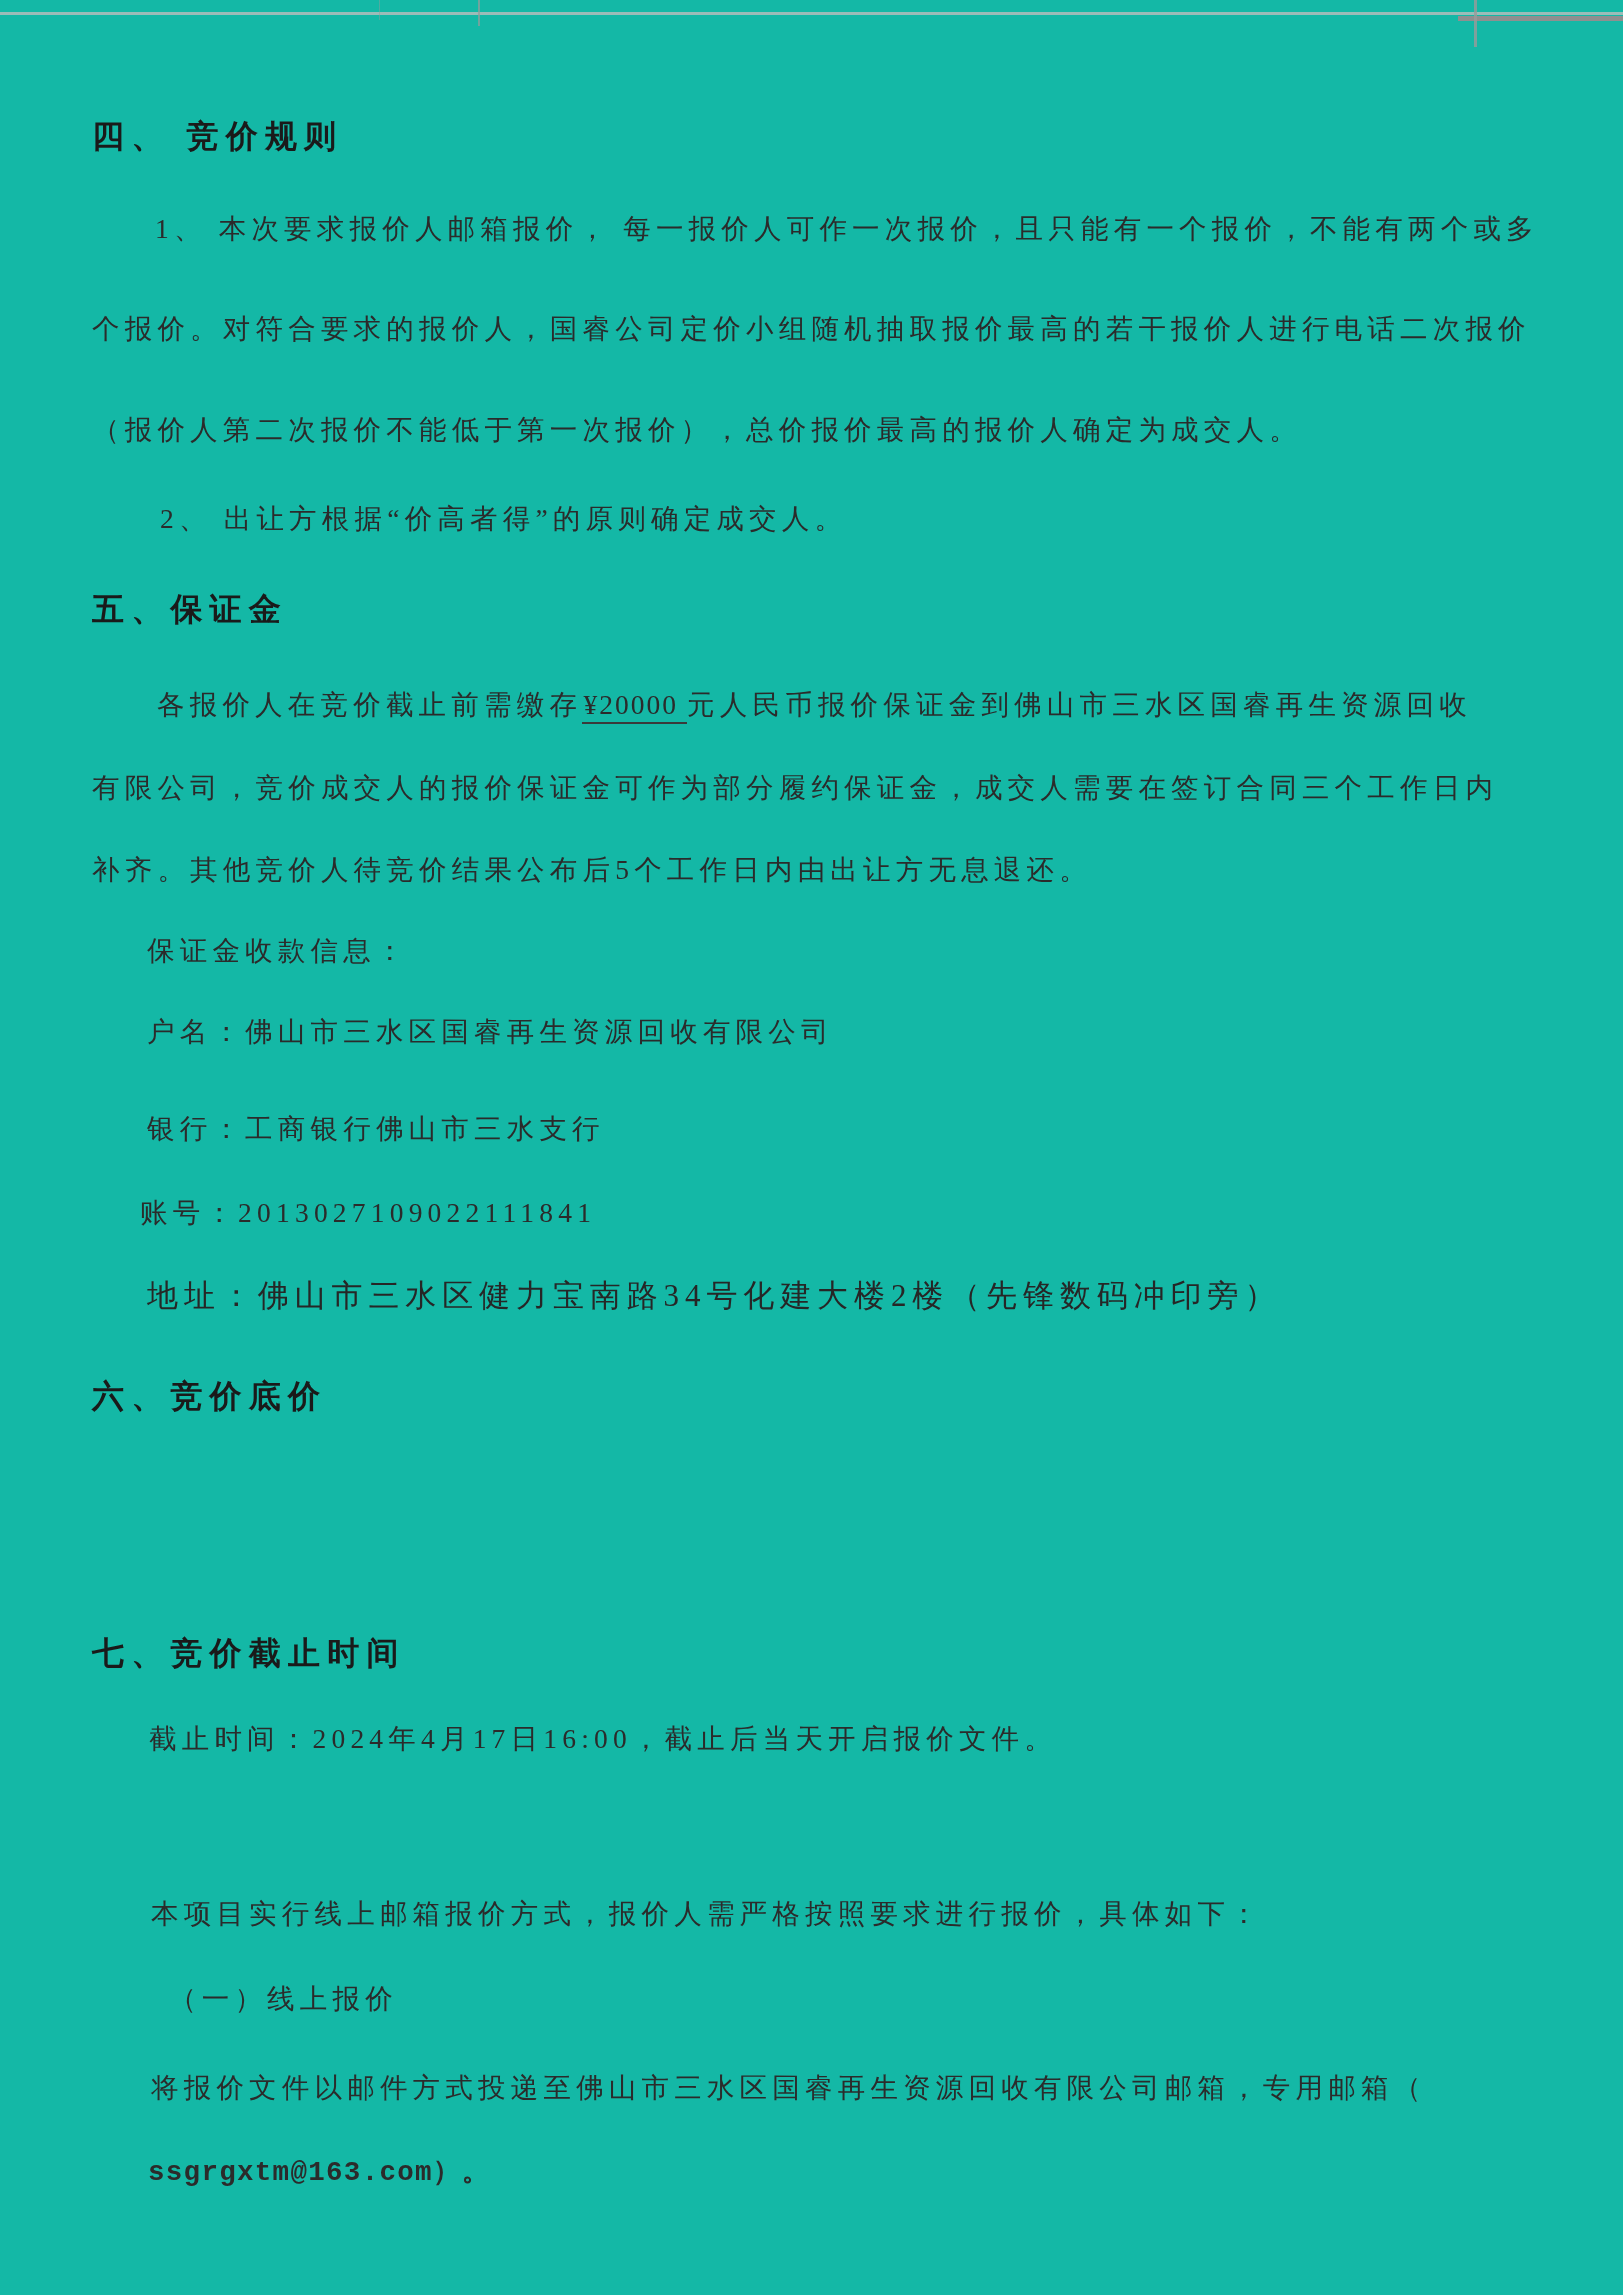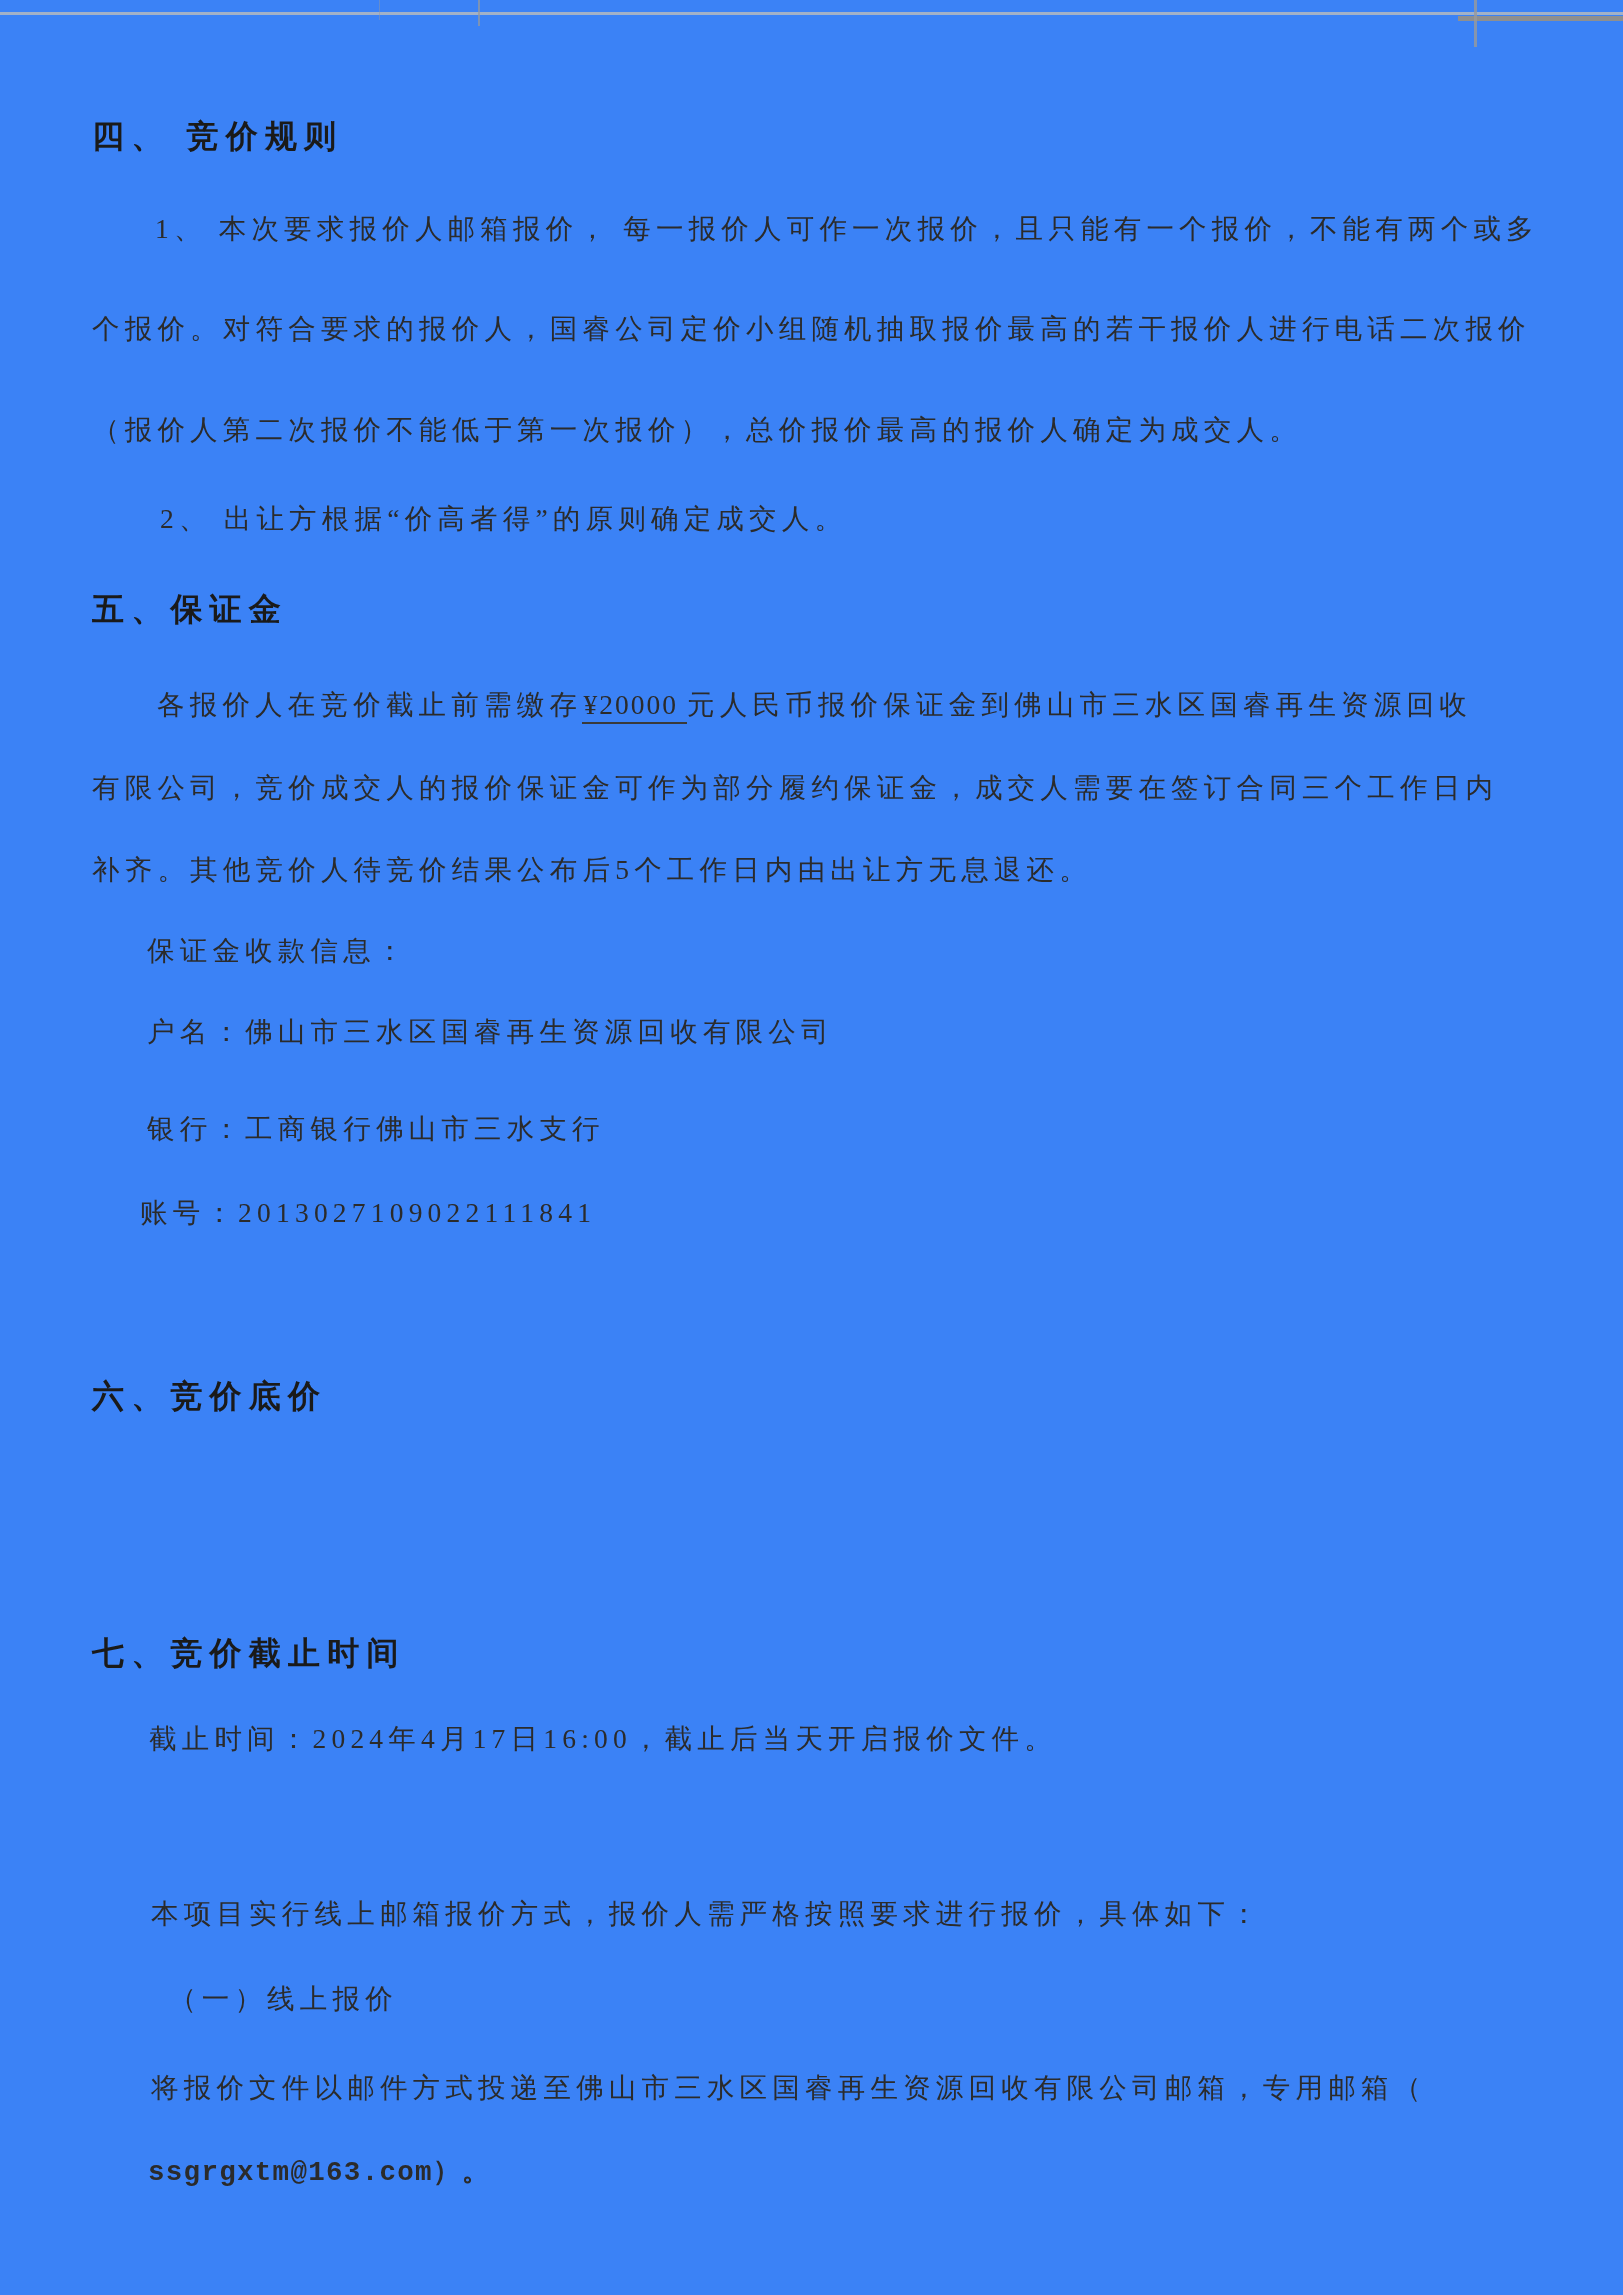--- a/index.html
+++ b/index.html
@@ -1,19 +1,19 @@
 <!DOCTYPE html>
 <html style="font-size:10.5px"><head>
 <meta charset="utf-8">
 <style>
   html,body{margin:0;padding:0;background:#e8e8e8;}
   .page{
     position:relative;
     width:1623px;height:2295px;
-    background:#3b82f6;
+    background:#14b8a6;
     overflow:hidden;
     font-family:"Liberation Serif","DejaVu Serif",serif;
     color:#262626;
   }
   
   .scan-hline{position:absolute;left:0;top:11.8px;width:1623px;height:3.3px;background:#bdbdbd;opacity:.8;}
   .scan-hline-dark{position:absolute;left:1458px;top:15.7px;width:165px;height:5.2px;background:#8f8f8f;}
   .scan-tick{position:absolute;background:#9a9a9a;}
   .tick-a{left:379px;top:0;width:1.3px;height:19.6px;opacity:.45;}
   .tick-b{left:478px;top:0;width:2px;height:26px;opacity:.7;}
@@ -47,20 +47,21 @@
   <div class="ln bd" style="left:160px;top:503px">2、 出让方根据“价高者得”的原则确定成交人。</div>
 
   <div class="ln hd" style="left:92px;top:591px">五、保证金</div>
   <div class="ln bd" style="left:157px;top:689px"><span>各报价人在竞价截止前需缴存</span><span class="uline">¥20000</span><span>元人民币报价保证金到佛山市三水区国睿再生资源回收</span></div>
   <div class="ln bd" style="left:92px;top:772px">有限公司，竞价成交人的报价保证金可作为部分履约保证金，成交人需要在签订合同三个工作日内</div>
   <div class="ln bd" style="left:92px;top:854px">补齐。其他竞价人待竞价结果公布后5个工作日内由出让方无息退还。</div>
   <div class="ln bd" style="left:147px;top:935px">保证金收款信息：</div>
   <div class="ln bd" style="left:147px;top:1016px">户名：佛山市三水区国睿再生资源回收有限公司</div>
   <div class="ln bd" style="left:147px;top:1113px">银行：工商银行佛山市三水支行</div>
   <div class="ln bd" style="left:140px;top:1197px">账号：2013027109022111841</div>
+  <div class="ln bd-lg" style="left:147px;top:1278px">地址：佛山市三水区健力宝南路34号化建大楼2楼（先锋数码冲印旁）</div>
 
   <div class="ln hd" style="left:92px;top:1378px">六、竞价底价</div>
 
   <div class="ln hd" style="left:92px;top:1635px">七、竞价截止时间</div>
   <div class="ln bd" style="left:149px;top:1723px">截止时间：2024年4月17日16:00，截止后当天开启报价文件。</div>
 
   <div class="ln bd" style="left:151px;top:1898px">本项目实行线上邮箱报价方式，报价人需严格按照要求进行报价，具体如下：</div>
   <div class="ln bd" style="left:169px;top:1983px">（一）线上报价</div>
   <div class="ln bd" style="left:151px;top:2072px">将报价文件以邮件方式投递至佛山市三水区国睿再生资源回收有限公司邮箱，专用邮箱（</div>
   <div class="ln mono" style="left:148px;top:2157px">ssgrgxtm@163.com）。</div>

